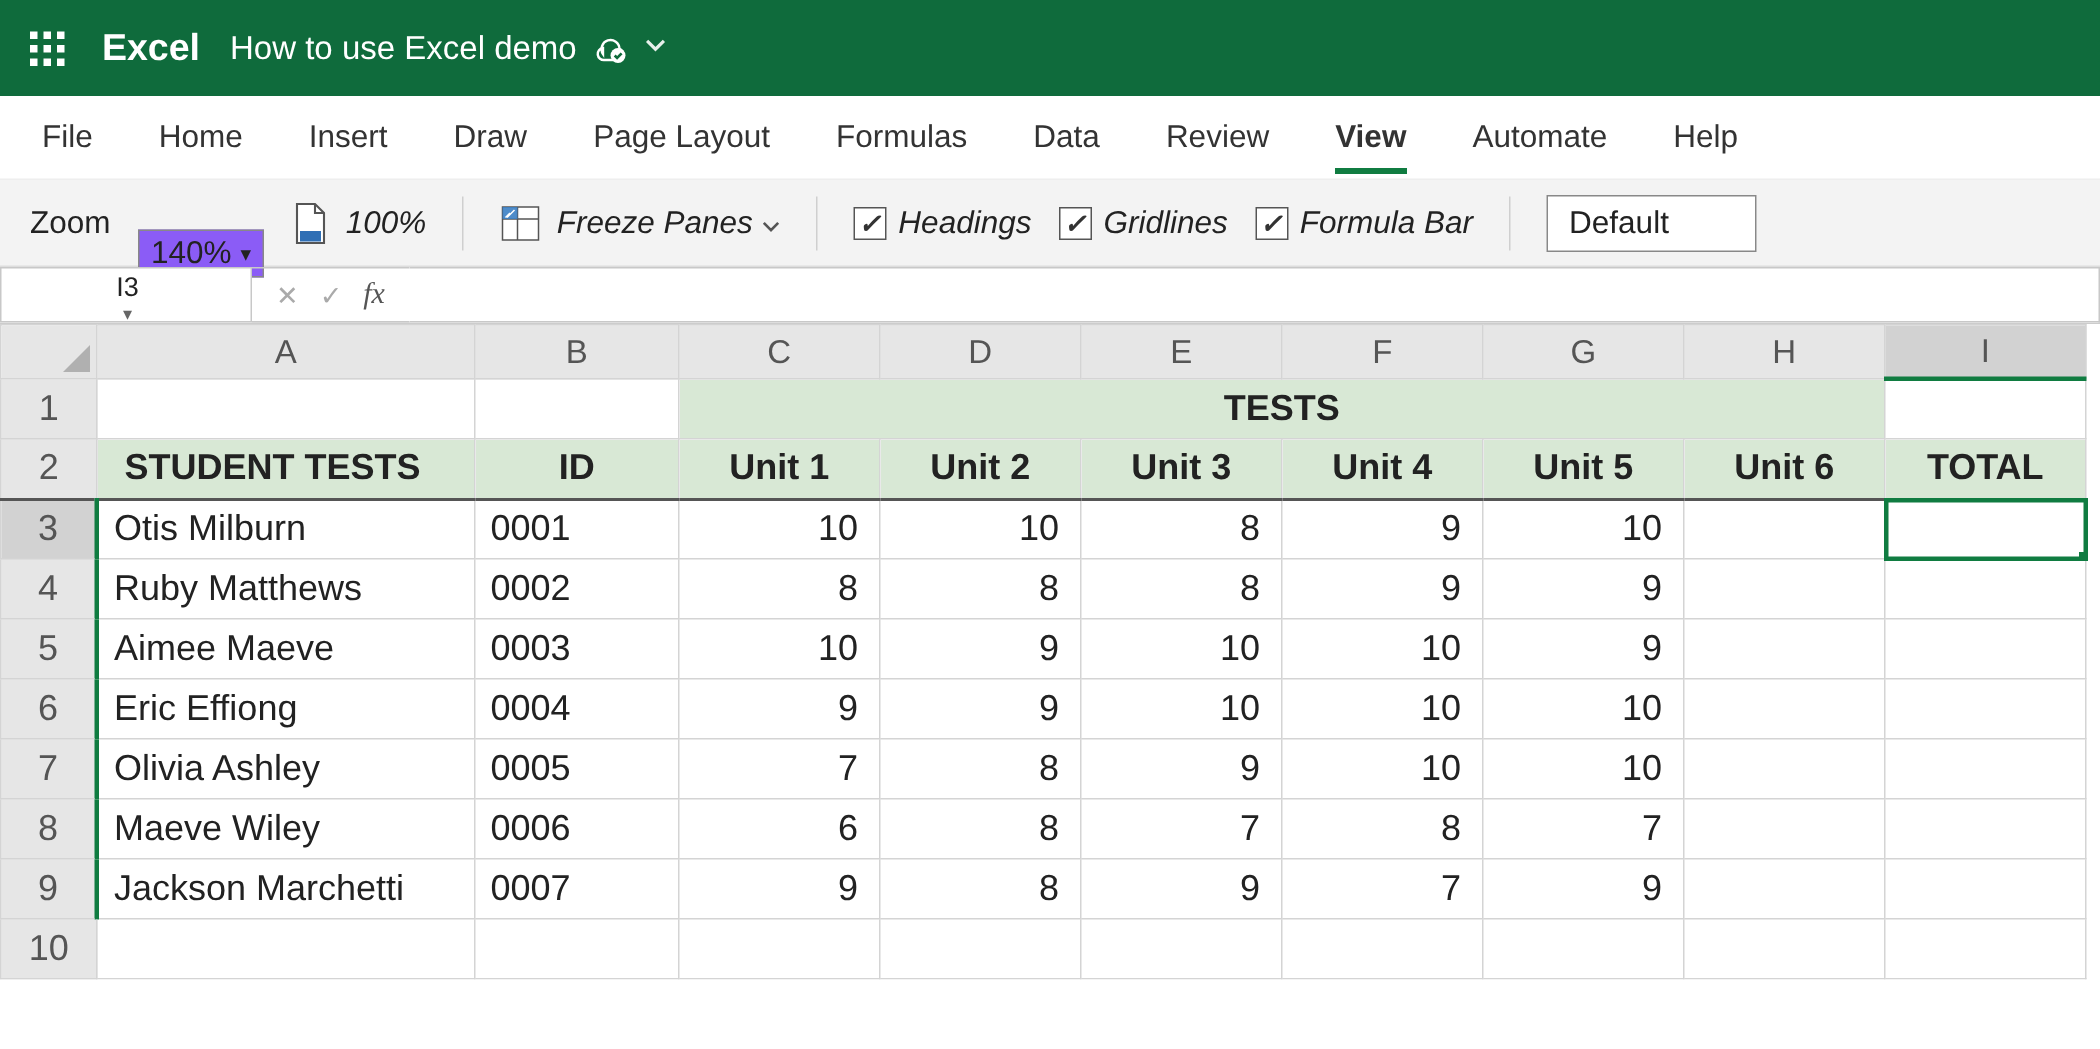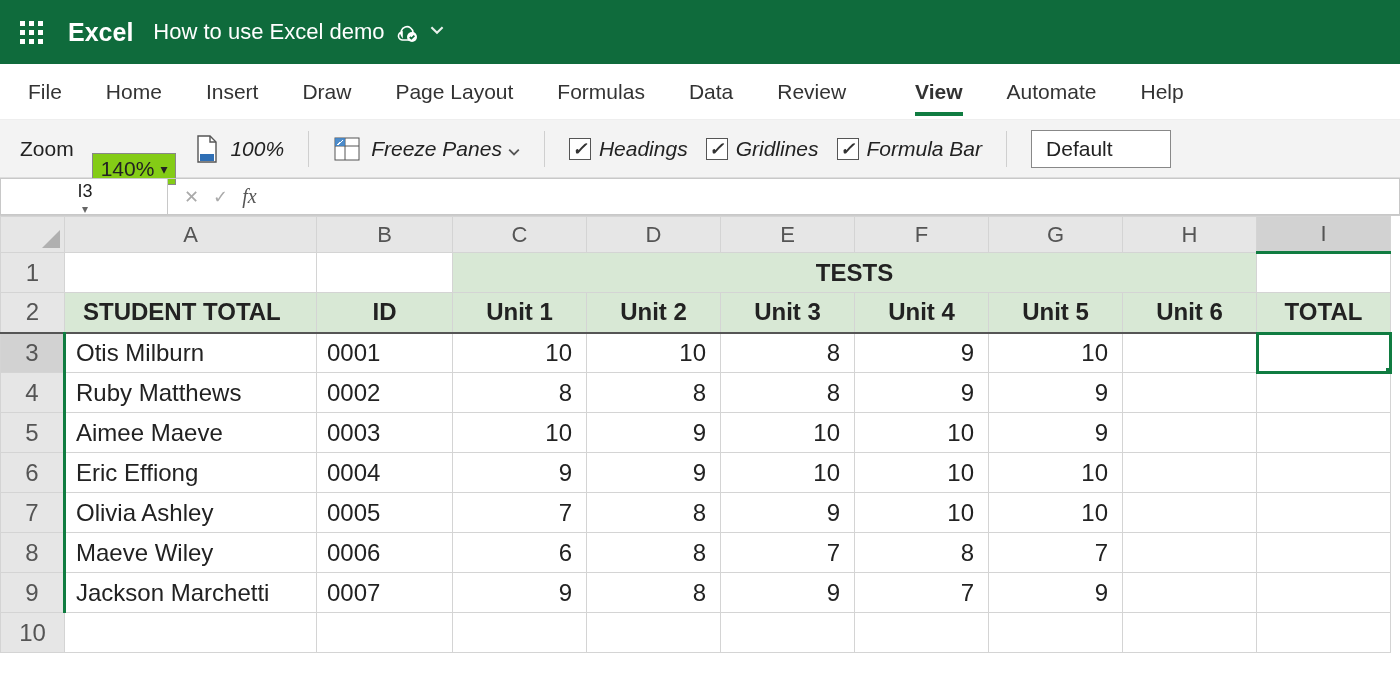--- a/index.html
+++ b/index.html
@@ -55,41 +55,41 @@
   .ribbon-tabs {
     background:#fff;
     height:56px;
     display:flex;
     align-items:center;
     gap:44px;
     padding: 0 28px;
     border-bottom:1px solid #eee;
   }
   .ribbon-tab { font-size:21px; color:#333; cursor:pointer; position:relative; padding:8px 0;}
-  .ribbon-tab.active { font-weight:600;margin-left:25px; }
+  .ribbon-tab.active { font-weight:600; }
   .ribbon-tab.active::after {
     content:""; position:absolute; left:0; right:0; bottom:-4px;
     height:4px; background:var(--sel-border);
   }
 
   
   .ribbon {
     background: var(--ribbon-bg);
     height:58px;
     display:flex;
     align-items:center;
     gap:18px;
     padding: 0 20px;
     border-bottom:1px solid #ddd;
     font-size:21px;
   }
   .ribbon .sep { width:1px; height:36px; background:#cfcfcf; margin:0 6px;}
   .zoom-box {
     display:flex; align-items:center; gap:6px;
-    border:1px solid #888; background:#84cc16;
+    border:1px solid #888; background:#8b5cf6;
     padding:3px 8px; cursor:pointer;margin-top:40px;
   }
   .zoom-box .chev { font-size:14px; }
   .chk { width:22px; height:22px; border:1.5px solid #555; background:#fff;
          display:inline-flex; align-items:center; justify-content:center; margin-right:8px;}
   .chk.checked::before { content:"✓"; font-size:18px; line-height:1; color:#333; font-weight:700;}
   .ribbon-item { display:flex; align-items:center; cursor:pointer;font-style:italic; }
   .ribbon-item .icon { margin-right:10px; display:inline-flex; }
   .view-mode {
     border:1px solid #888; background:#fff; padding:6px 14px;
@@ -343,21 +343,21 @@
   <tr>
     <td class="row-headers" style="background:#e6e6e6;text-align:center;color:#555;">1</td>
     <td class="cell"></td>
     <td class="cell"></td>
     <td class="cell hdr-fill hdr-bold center" colspan="6">TESTS</td>
     <td class="cell"></td>
   </tr>
 
   <tr>
     <td class="row-headers thick-bottom" style="background:#e6e6e6;text-align:center;color:#555;">2</td>
-    <td class="cell hdr-fill hdr-bold thick-bottom" style="padding-left:18px">STUDENT TOTAL</td>
+    <td class="cell hdr-fill hdr-bold thick-bottom" style="padding-left:18px">STUDENT TESTS</td>
     <td class="cell hdr-fill hdr-bold center thick-bottom">ID</td>
     <td class="cell hdr-fill hdr-bold center thick-bottom">Unit 1</td>
     <td class="cell hdr-fill hdr-bold center thick-bottom">Unit 2</td>
     <td class="cell hdr-fill hdr-bold center thick-bottom">Unit 3</td>
     <td class="cell hdr-fill hdr-bold center thick-bottom">Unit 4</td>
     <td class="cell hdr-fill hdr-bold center thick-bottom">Unit 5</td>
     <td class="cell hdr-fill hdr-bold center thick-bottom">Unit 6</td>
     <td class="cell hdr-fill hdr-bold center thick-bottom">TOTAL</td>
   </tr>
 

